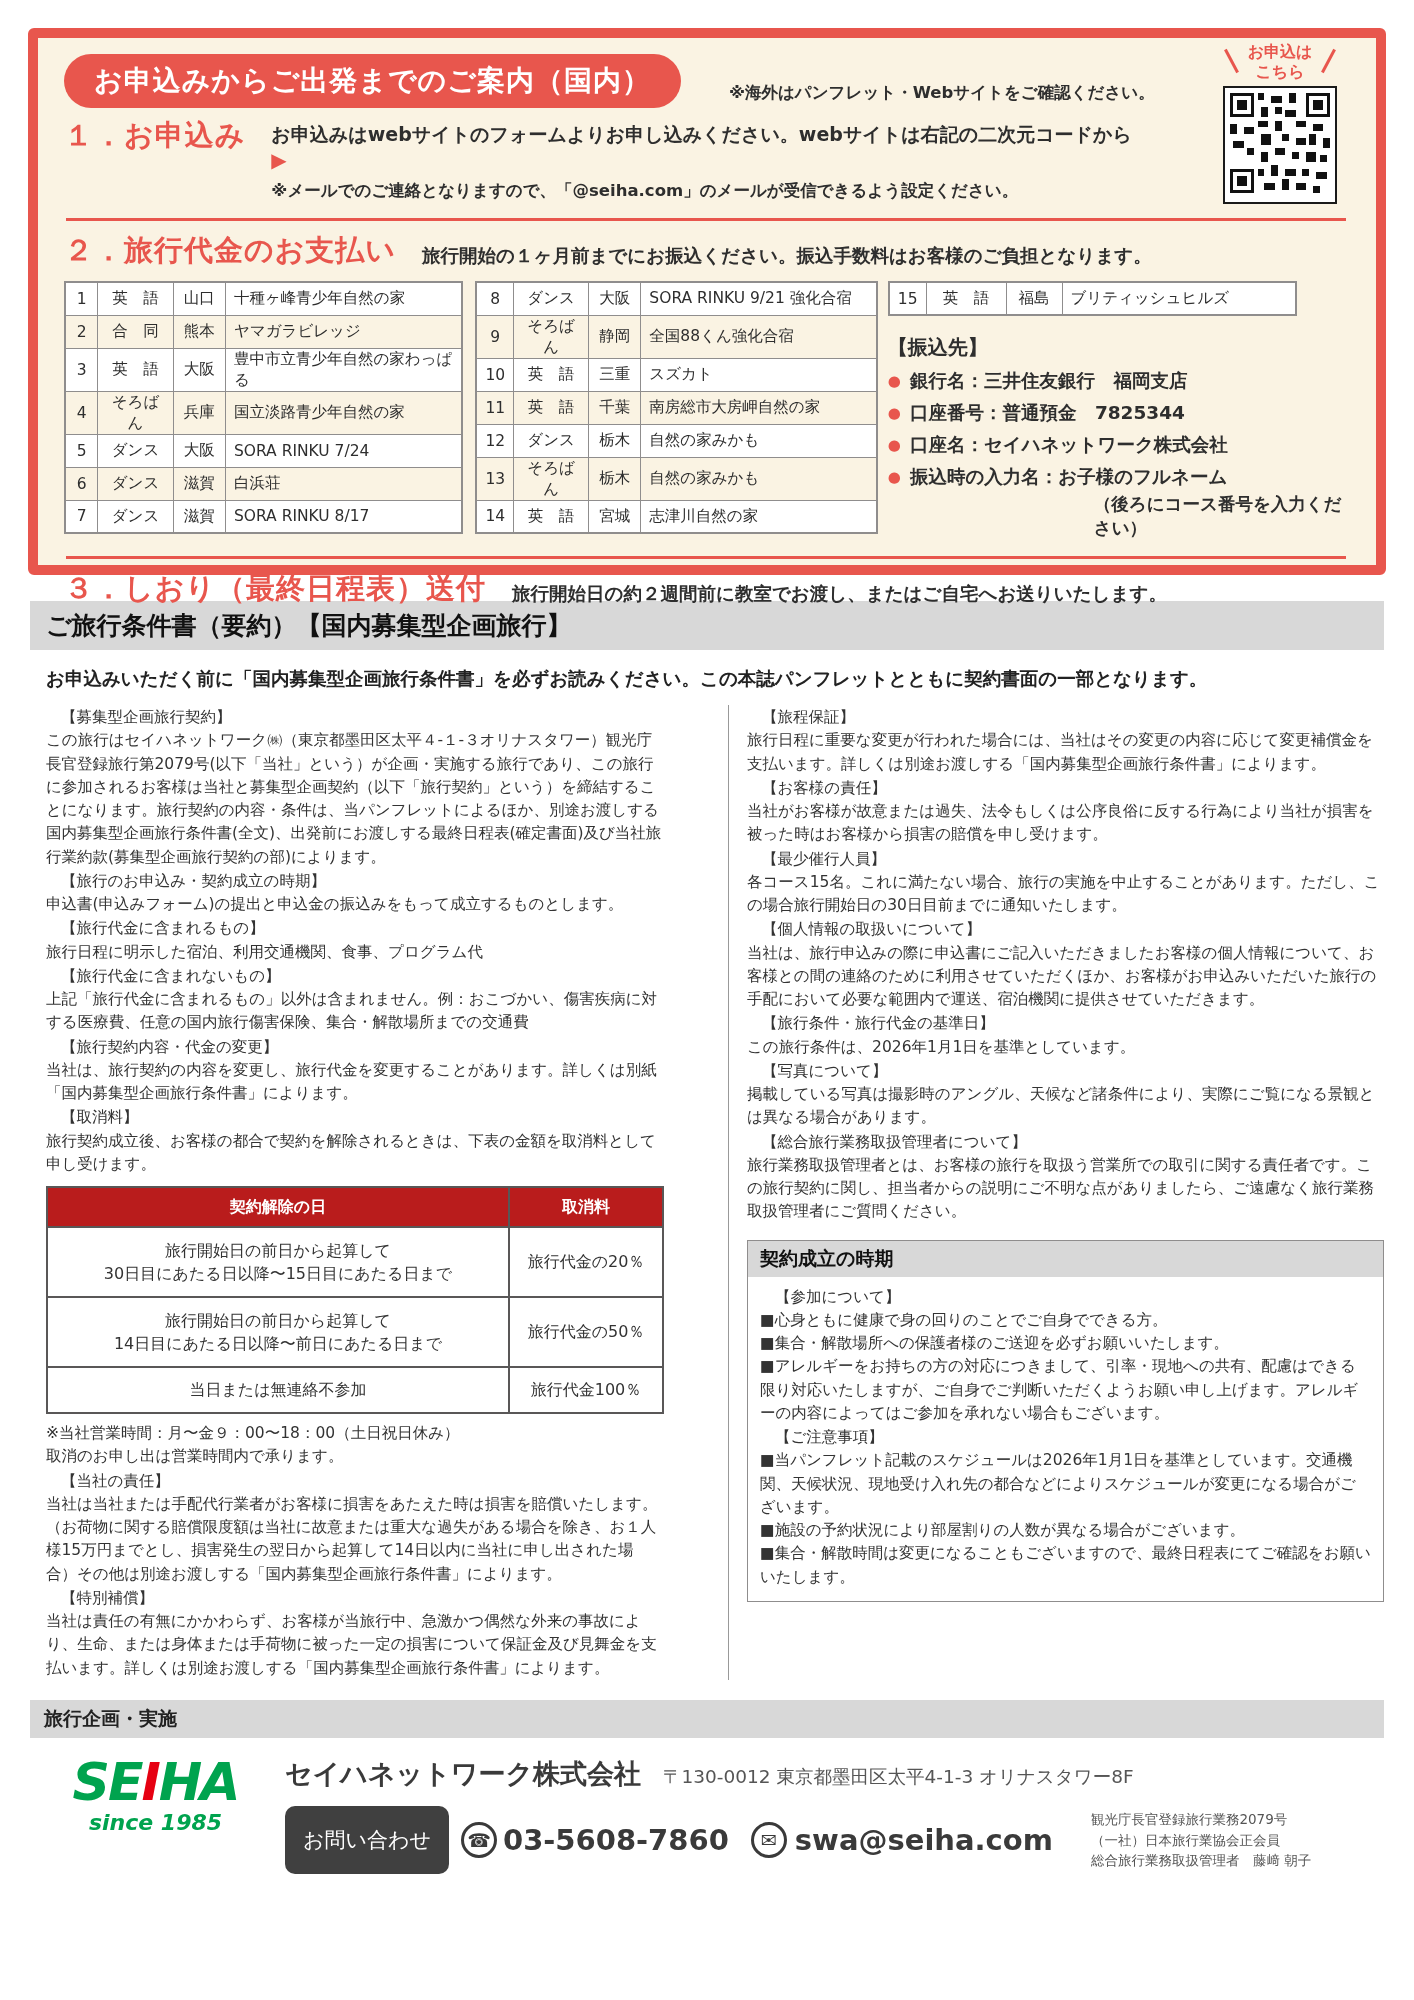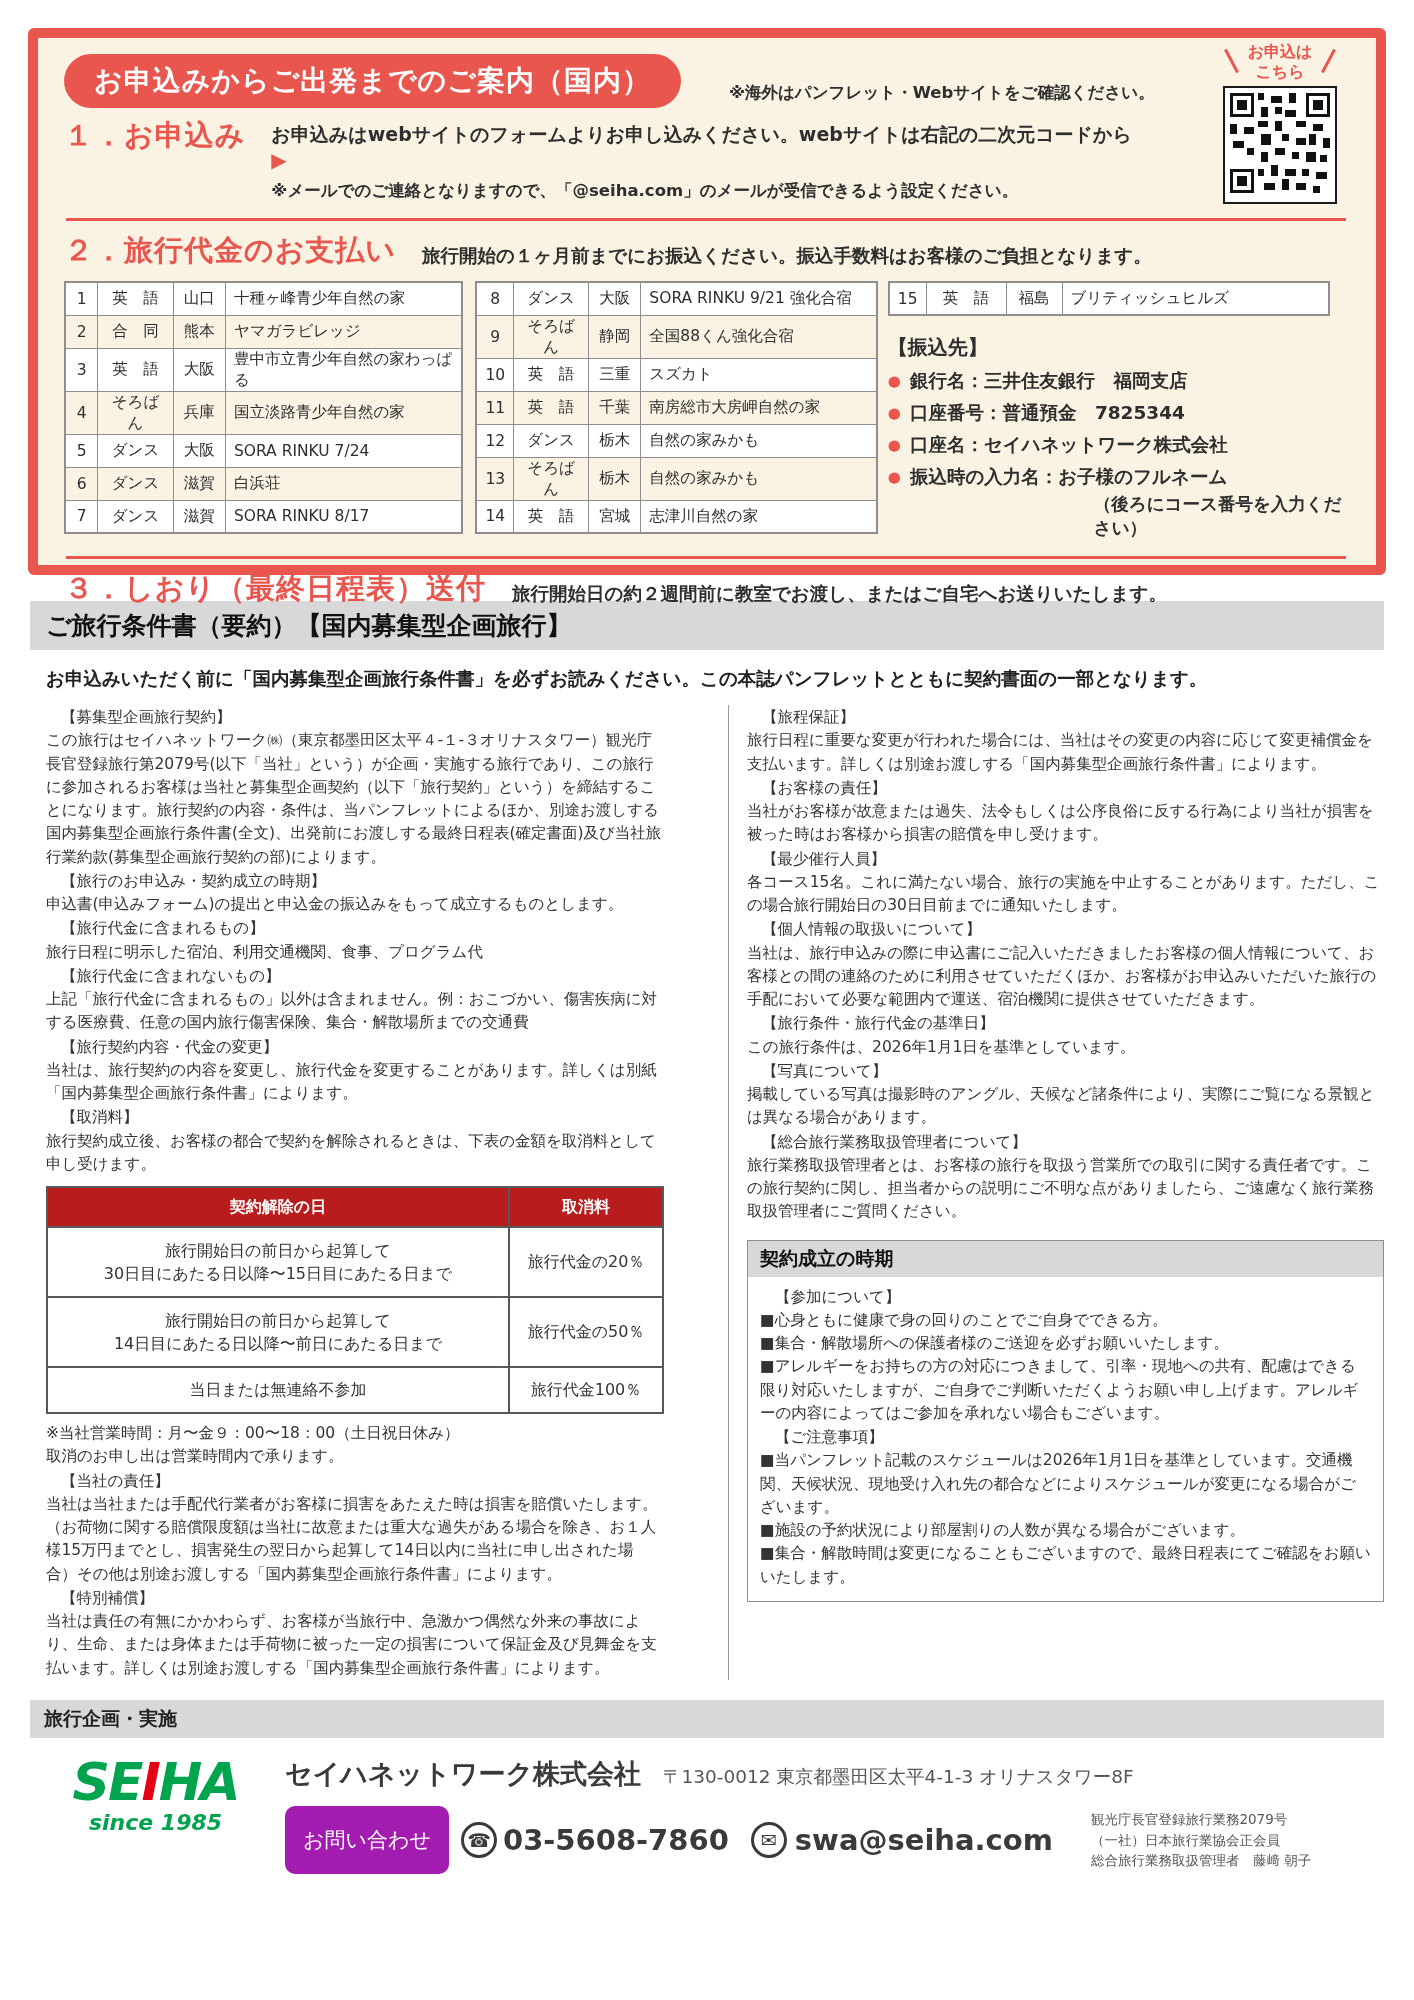--- a/index.html
+++ b/index.html
@@ -40,21 +40,21 @@
   .tables-row { display: flex; margin-top: 10px; align-items: flex-start; }
   table.course { border-collapse: collapse; border: 2px solid #8f8d8d; background: #fff; }
   table.course td { border: 1.6px solid #8f8d8d; height: 33px; font-size: 15.5px; padding: 0 8px; background: #fff; color: #2e2e2e; }
   table.course tr:nth-child(even) td { background: #faf3e3; }
   td.c-no { color: #e8564d; width: 34px; text-align: center; padding: 0; }
   td.c-cat { width: 80px; text-align: center; }
   td.c-pref { width: 56px; text-align: center; }
   td.c-name { width: 268px; }
   .mid-table { margin-left: 12px; }
   .right-col { margin-left: 10px; }
-  .right-col td.c-name { width: 267px; }
+  .right-col td.c-name { width: 234px; }
   
   .bank { margin-top: 18px; color: #2e2e2e; }
   .bank-h { font-weight: bold; font-size: 20px; }
   .bank-item { display: flex; align-items: center; margin-top: 7px; font-weight: bold; font-size: 18.5px; }
   .dot { color: #e8564d; font-size: 15px; margin-right: 9px; }
   .bank-note { font-weight: bold; font-size: 17.5px; margin-left: 206px; margin-top: 3px; }
   
   .terms-title-bar { background: #d8d8d8; margin: 26px 30px 0; padding: 8px 16px; }
   .terms-title { font-size: 25px; font-weight: bold; color: #111; }
   .terms-intro { margin: 16px 30px 0 46px; font-weight: bold; font-size: 18.5px; color: #222; }
@@ -81,21 +81,21 @@
   .footer-main { display: flex; margin: 18px 40px 0 48px; align-items: flex-start; }
   .logo-block { width: 215px; text-align: center; flex: none; }
   .logo-text { font-size: 52px; font-weight: 900; font-style: italic; color: #00a34e; letter-spacing: -2px; line-height: 1; }
   .logo-red { color: #e60012; }
   .logo-sub { color: #00a34e; font-weight: bold; font-size: 22px; font-style: italic; margin-top: 2px; }
   .footer-info { margin-left: 22px; flex: 1; }
   .company-row { display: flex; align-items: baseline; gap: 22px; }
   .company { font-size: 27px; font-weight: bold; color: #3a3a3a; white-space: nowrap; }
   .address { font-size: 18.5px; color: #555; white-space: nowrap; }
   .contact-row { display: flex; align-items: center; gap: 12px; margin-top: 14px; }
-  .contact-badge { background: #a21caf; color: #fff; font-size: 21px; padding: 20px 18px; border-radius: 10px; white-space: nowrap; }
+  .contact-badge { background: #404040; color: #fff; font-size: 21px; padding: 20px 18px; border-radius: 10px; white-space: nowrap; }
   .c-icon { width: 36px; height: 36px; border: 3px solid #3a3a3a; border-radius: 50%;
             display: flex; align-items: center; justify-content: center; font-size: 19px; color: #3a3a3a; flex: none; }
   .c-big { font-size: 29px; font-weight: bold; color: #3a3a3a; white-space: nowrap; }
   .mail-group { margin-left: 10px; display: flex; align-items: center; gap: 8px; }
   .phone-group { display: flex; align-items: center; gap: 6px; }
   .reg-block { margin-left: 26px; font-size: 13.5px; color: #555; line-height: 1.5; white-space: nowrap; }
 </style>
 </head>
 <body>
 

